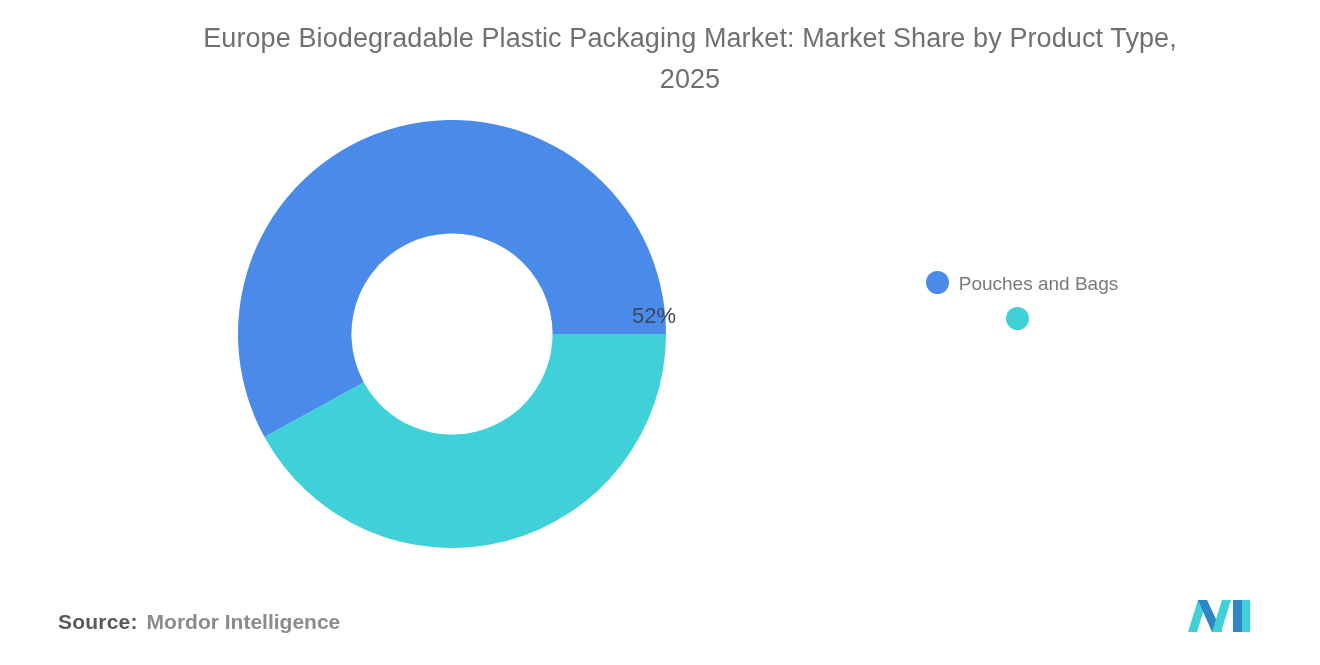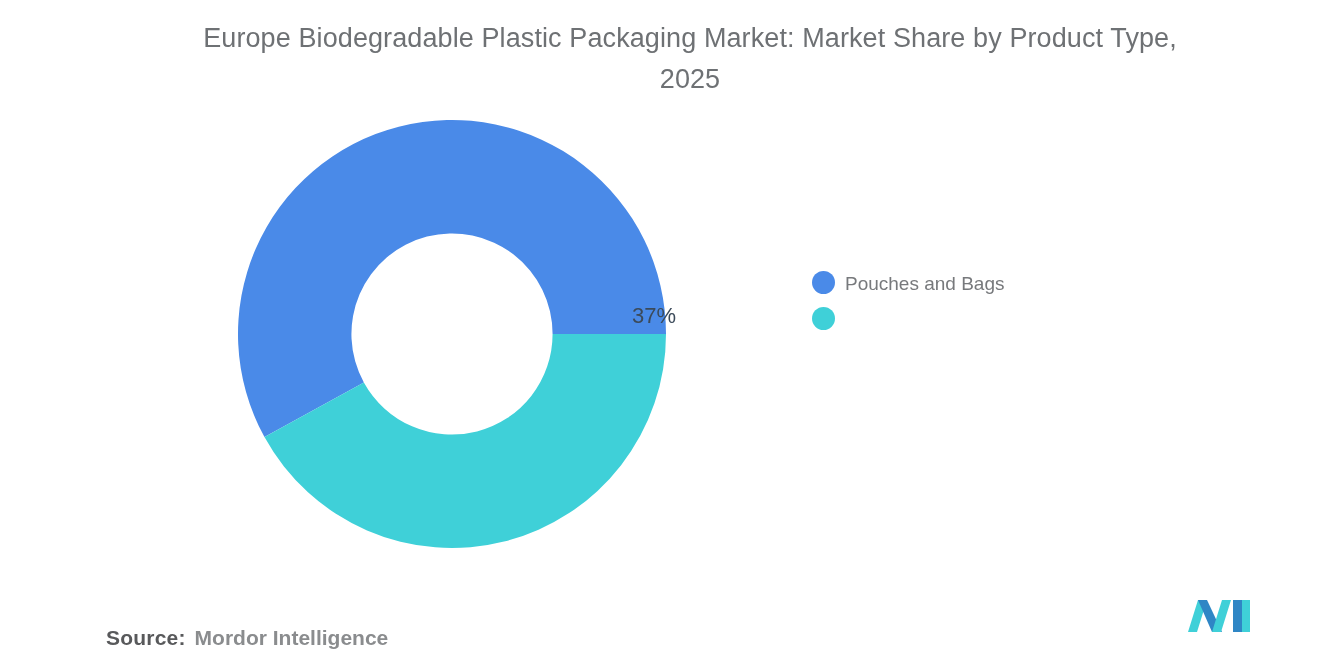--- a/index.html
+++ b/index.html
@@ -61,20 +61,21 @@
   .legend {
     position: absolute;
     left: 812px;
     top: 270px;
     width: 420px;
   }
   .legend-item {
     display: flex;
     align-items: flex-start;
     margin-bottom: 8px;
+    justify-content: center;
   }
   .legend-swatch {
     flex: 0 0 auto;
     width: 23px;
     height: 23px;
     border-radius: 50%;
     margin-right: 10px;
     margin-top: 1px;
   }
   .legend-label {
@@ -82,24 +83,23 @@
     line-height: 28px;
     color: #77797c;
     max-width: 330px;
     font-weight: 400;
   }
 
   
   .footer {
     position: absolute;
     left: 58px;
-    top: 626px;
+    top: 610px;
     display: flex;
     align-items: center;
-    margin-left: 48px;
   }
   .footer-source-key {
     font-size: 21px;
     font-weight: 700;
     color: #58595b;
     margin-right: 9px;
     letter-spacing: 0.2px;
   }
   .footer-source-val {
     font-size: 21px;
@@ -124,21 +124,21 @@
   <span>Type, 2025</span>
 </div>
 
 <div class="donut-wrap">
   <svg class="donut-svg" viewBox="0 0 428 428">
     <g>
       <path id="slice-0" d="M 428 214 A 214 214 0 1 0 26.470370470613176 317.09528625776704 L 125.8610741211882 262.4547845411505 A 100.58 100.58 0 1 1 314.58 214 Z" fill="#4a8ae8"></path>
       <path id="slice-1" d="M 26.470370470613176 317.09528625776704 A 214 214 0 0 0 428 214.00000000000006 L 314.58 214.00000000000003 A 100.58 100.58 0 0 1 125.8610741211882 262.4547845411505 Z" fill="#3fd0d8"></path>
     </g>
   </svg>
-  <div class="slice-label">37%</div>
+  <div class="slice-label">52%</div>
 </div>
 
 <div class="legend">
 
   <div class="legend-item">
     <span class="legend-swatch" id="sw-0" style="background: rgb(74, 138, 232);"></span>
     <span class="legend-label">Pouches and Bags</span>
   </div>
 
   <div class="legend-item">

